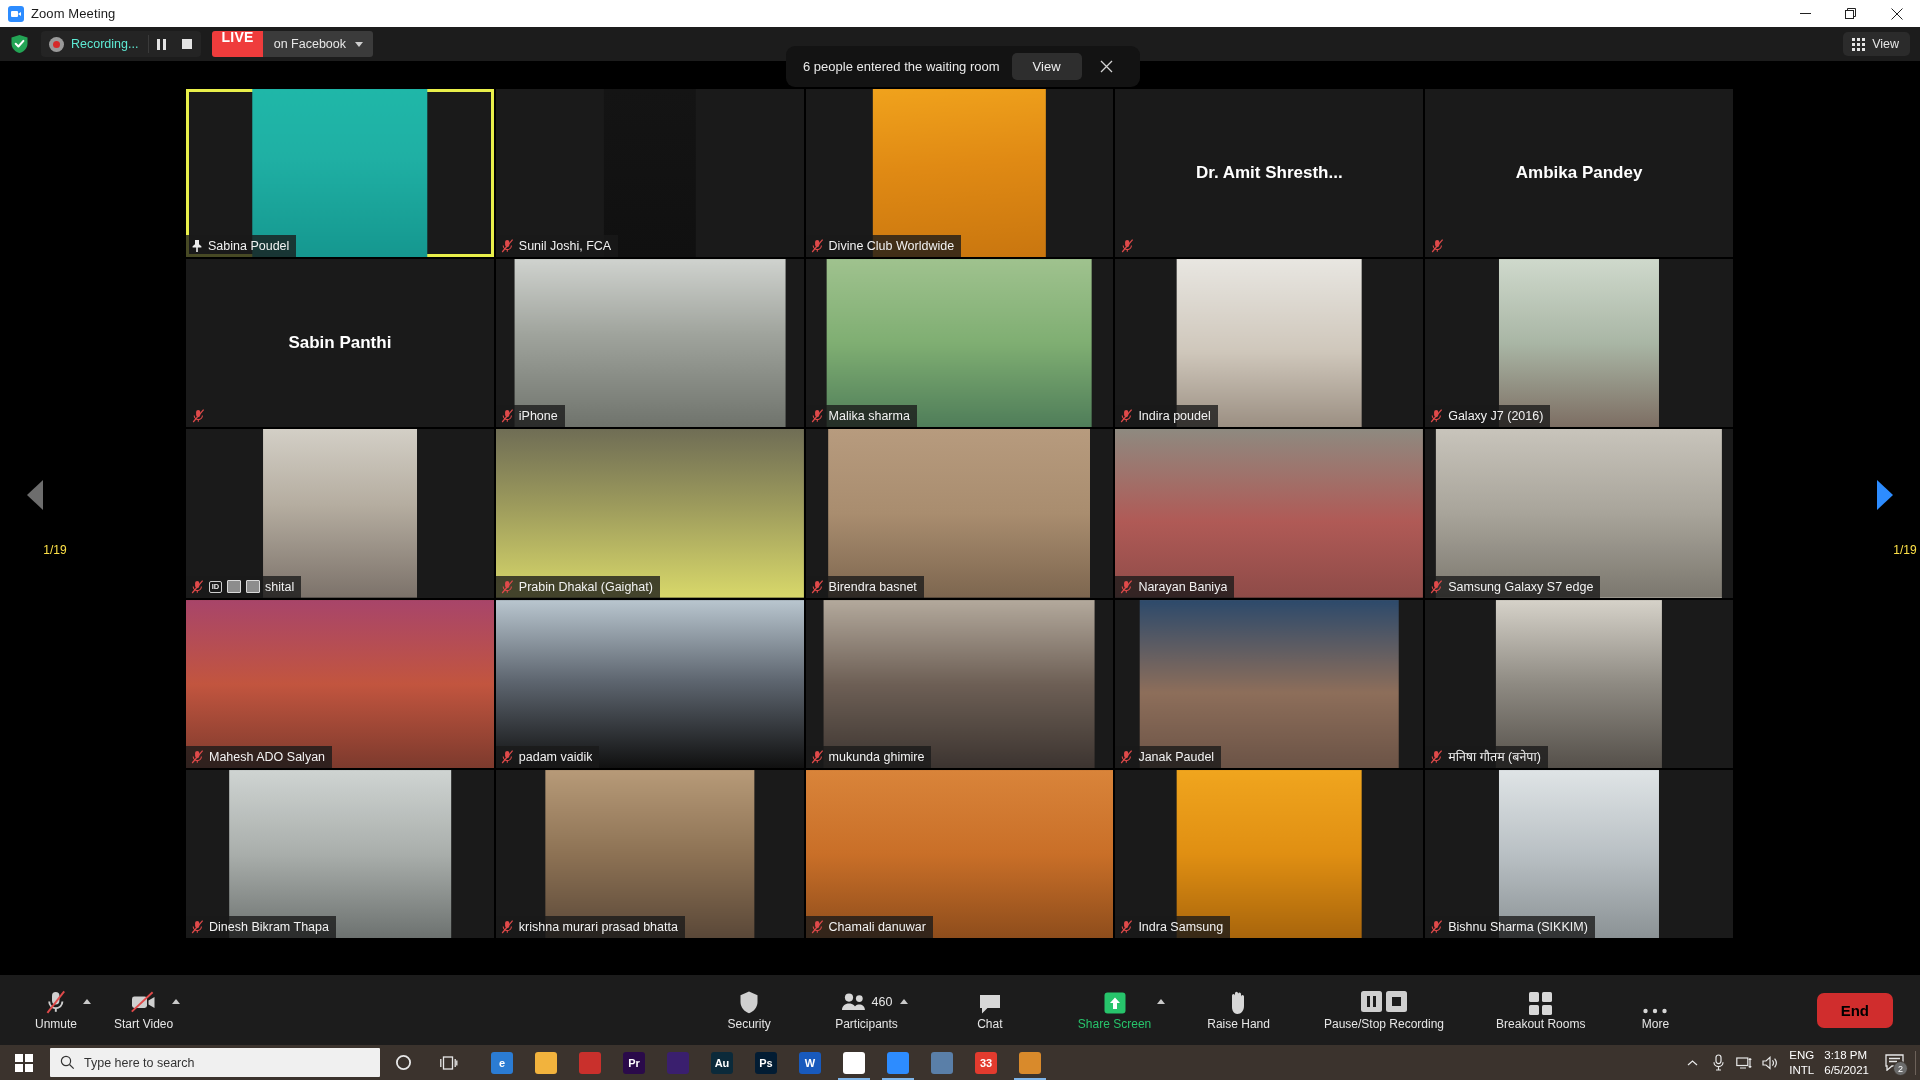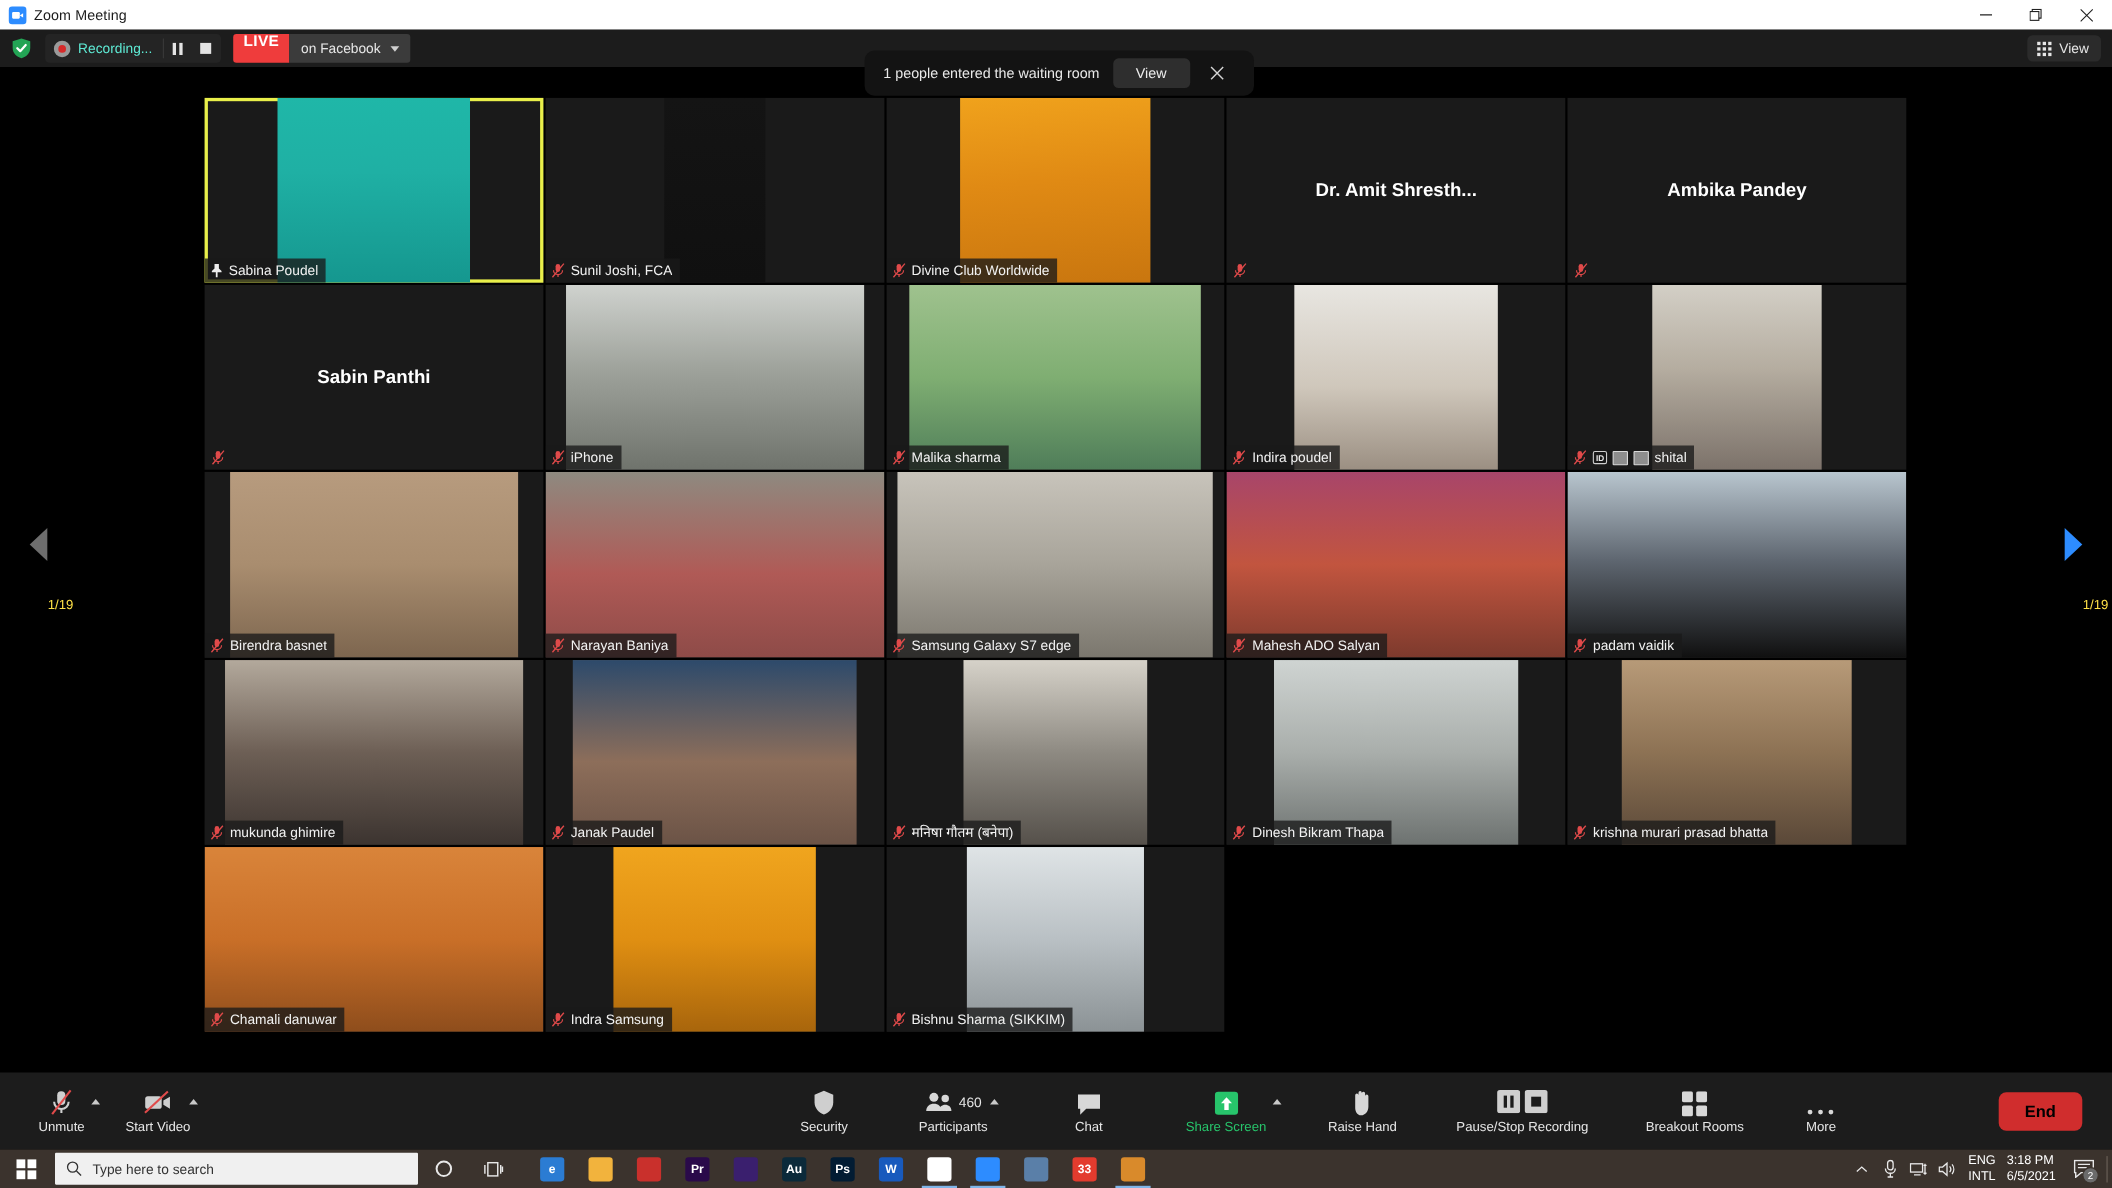--- a/index.html
+++ b/index.html
@@ -320,21 +320,21 @@
         <i></i>
         <i></i>
         <i></i>
         <i></i>
     </span>
     <span class="label">View</span>
   </div>
 </div>
 
 <div class="toast">
-  <span class="msg">1 people entered the waiting room</span>
+  <span class="msg">6 people entered the waiting room</span>
   <span class="view-action">View</span>
   <span class="x-close">
     <svg width="13" height="13" viewBox="0 0 13 13">
         <path d="M1 1l11 11M12 1L1 12" stroke="#d4d4d4" stroke-width="1.3"></path>
       </svg>
   </span>
 </div>
 
 <div class="stage">
 
@@ -440,32 +440,56 @@
           <svg class="mic-off" viewBox="0 0 13 14">
             <rect x="4.1" y="1" width="4.2" height="7.2" rx="2.1" fill="#e04a4a"></rect>
             <path d="M2.2 6.6c0 2.3 1.9 4 4.1 4s4.1-1.7 4.1-4" fill="none" stroke="#e04a4a" stroke-width="1.1"></path>
             <path d="M6.3 10.6v2.2" stroke="#e04a4a" stroke-width="1.1"></path>
             <path d="M1.2 13L11.6 0.7" stroke="#e04a4a" stroke-width="1.2"></path>
           </svg>
           <span class="nm">Indira poudel</span>
         </div>
       </div>
       <div class="tile">
+        <div class="vid" style="width: 52%; background-image: linear-gradient(rgb(207, 217, 204) 0%, rgb(169, 182, 165) 50%, rgb(125, 110, 99) 100%);"></div>
+        <div class="name-tag">
+          <svg class="mic-off" viewBox="0 0 13 14">
+            <rect x="4.1" y="1" width="4.2" height="7.2" rx="2.1" fill="#e04a4a"></rect>
+            <path d="M2.2 6.6c0 2.3 1.9 4 4.1 4s4.1-1.7 4.1-4" fill="none" stroke="#e04a4a" stroke-width="1.1"></path>
+            <path d="M6.3 10.6v2.2" stroke="#e04a4a" stroke-width="1.1"></path>
+            <path d="M1.2 13L11.6 0.7" stroke="#e04a4a" stroke-width="1.2"></path>
+          </svg>
+          <span class="nm">Galaxy J7 (2016)</span>
+        </div>
+      </div>
+      <div class="tile">
         <div class="vid" style="width: 50%; background-image: linear-gradient(rgb(211, 207, 198) 0%, rgb(181, 173, 160) 45%, rgb(124, 114, 106) 100%);"></div>
         <div class="name-tag">
           <svg class="mic-off" viewBox="0 0 13 14">
             <rect x="4.1" y="1" width="4.2" height="7.2" rx="2.1" fill="#e04a4a"></rect>
             <path d="M2.2 6.6c0 2.3 1.9 4 4.1 4s4.1-1.7 4.1-4" fill="none" stroke="#e04a4a" stroke-width="1.1"></path>
             <path d="M6.3 10.6v2.2" stroke="#e04a4a" stroke-width="1.1"></path>
             <path d="M1.2 13L11.6 0.7" stroke="#e04a4a" stroke-width="1.2"></path>
           </svg>
           <span class="idbadge">ID</span>
           <span class="minichip"></span>
           <span class="minichip"></span>
           <span class="nm">shital</span>
+        </div>
+      </div>
+      <div class="tile">
+        <div class="vid full" style="width: 100%; background-image: linear-gradient(rgb(111, 109, 85) 0%, rgb(156, 154, 92) 45%, rgb(216, 216, 106) 100%);"></div>
+        <div class="name-tag">
+          <svg class="mic-off" viewBox="0 0 13 14">
+            <rect x="4.1" y="1" width="4.2" height="7.2" rx="2.1" fill="#e04a4a"></rect>
+            <path d="M2.2 6.6c0 2.3 1.9 4 4.1 4s4.1-1.7 4.1-4" fill="none" stroke="#e04a4a" stroke-width="1.1"></path>
+            <path d="M6.3 10.6v2.2" stroke="#e04a4a" stroke-width="1.1"></path>
+            <path d="M1.2 13L11.6 0.7" stroke="#e04a4a" stroke-width="1.2"></path>
+          </svg>
+          <span class="nm">Prabin Dhakal (Gaighat)</span>
         </div>
       </div>
       <div class="tile">
         <div class="vid" style="width: 85%; background-image: linear-gradient(rgb(183, 155, 126) 0%, rgb(169, 141, 111) 50%, rgb(125, 102, 79) 100%);"></div>
         <div class="name-tag">
           <svg class="mic-off" viewBox="0 0 13 14">
             <rect x="4.1" y="1" width="4.2" height="7.2" rx="2.1" fill="#e04a4a"></rect>
             <path d="M2.2 6.6c0 2.3 1.9 4 4.1 4s4.1-1.7 4.1-4" fill="none" stroke="#e04a4a" stroke-width="1.1"></path>
             <path d="M6.3 10.6v2.2" stroke="#e04a4a" stroke-width="1.1"></path>
             <path d="M1.2 13L11.6 0.7" stroke="#e04a4a" stroke-width="1.2"></path>

